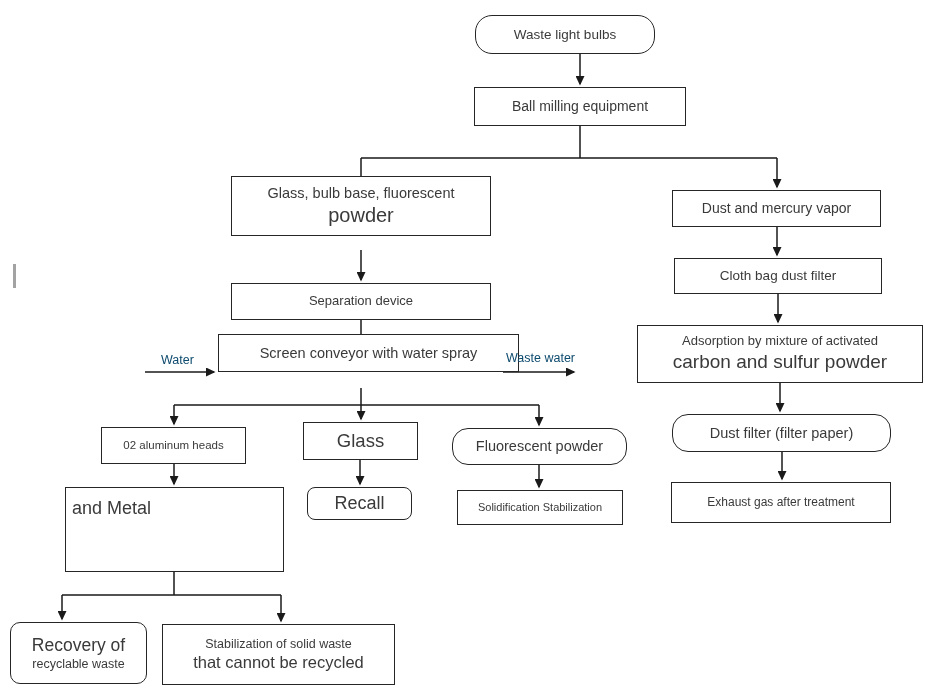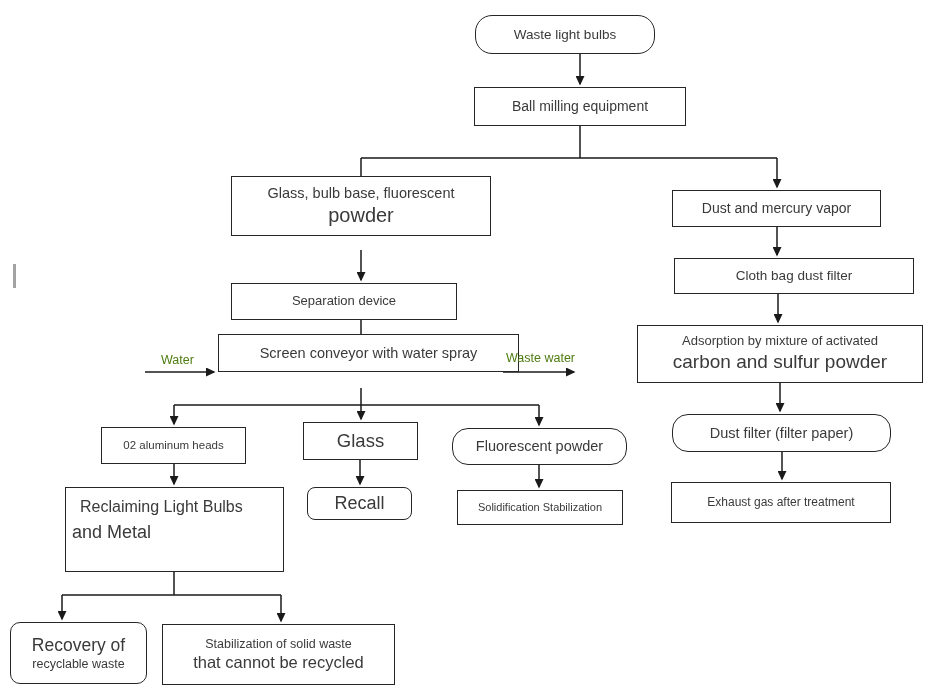--- a/index.html
+++ b/index.html
@@ -28,21 +28,21 @@
   .node span { display: block; white-space: nowrap; }
   .node.align-top-left {
     align-items: flex-start;
     justify-content: flex-start;
     text-align: left;
     padding: 7px 8px 0 6px;
   }
   .edge-label {
     position: absolute;
     font-size: 12.5px;
-    color: #4d7c0f;
+    color: #0c4a6e;
     white-space: nowrap;
   }
   .stray-mark {
     position: absolute;
     left: 13px; top: 264px;
     width: 3px; height: 24px;
     background: #a3a3a3;
   }
 </style>
 </head>
@@ -101,25 +101,25 @@
 
   <div class="node" style="left:231px; top:176px; width:260px; height:60px;">
     <span style="font-size:14.5px;">Glass, bulb base, fluorescent</span>
     <span style="font-size:20px;">powder</span>
   </div>
 
   <div class="node" style="left:672px; top:190px; width:209px; height:37px; font-size:14px;">
     <span>Dust and mercury vapor</span>
   </div>
 
-  <div class="node" style="left:231px; top:283px; width:226px; height:37px; font-size:13px;">
+  <div class="node" style="left:231px; top:283px; width:260px; height:37px; font-size:13px;">
     <span>Separation device</span>
   </div>
 
-  <div class="node" style="left:674px; top:258px; width:240px; height:36px; font-size:13.5px;">
+  <div class="node" style="left:674px; top:258px; width:208px; height:36px; font-size:13.5px;">
     <span>Cloth bag dust filter</span>
   </div>
 
   <div class="node" style="left:218px; top:334px; width:301px; height:38px; font-size:14.5px;">
     <span>Screen conveyor with water spray</span>
   </div>
 
   <div class="node" style="left:637px; top:325px; width:286px; height:58px;">
     <span style="font-size:13px;">Adsorption by mixture of activated</span>
     <span style="font-size:19px;">carbon and sulfur powder</span>
@@ -135,21 +135,20 @@
 
   <div class="node" style="left:452px; top:428px; width:175px; height:37px; font-size:14.5px;border-radius:16px;">
     <span>Fluorescent powder</span>
   </div>
 
   <div class="node" style="left:672px; top:414px; width:219px; height:38px; font-size:14.5px;border-radius:16px;">
     <span>Dust filter (filter paper)</span>
   </div>
 
   <div class="node align-top-left" style="left:65px; top:487px; width:219px; height:85px; line-height:1.5;">
-    <span style="font-size:16px; text-indent:8px;">Reclaiming Light Bulbs</span>
     <span style="font-size:18px;">and Metal</span>
   </div>
 
   <div class="node" style="left:307px; top:487px; width:105px; height:33px; font-size:18px;border-radius:8px;">
     <span>Recall</span>
   </div>
 
   <div class="node" style="left:457px; top:490px; width:166px; height:35px; font-size:11px;">
     <span>Solidification Stabilization</span>
   </div>

